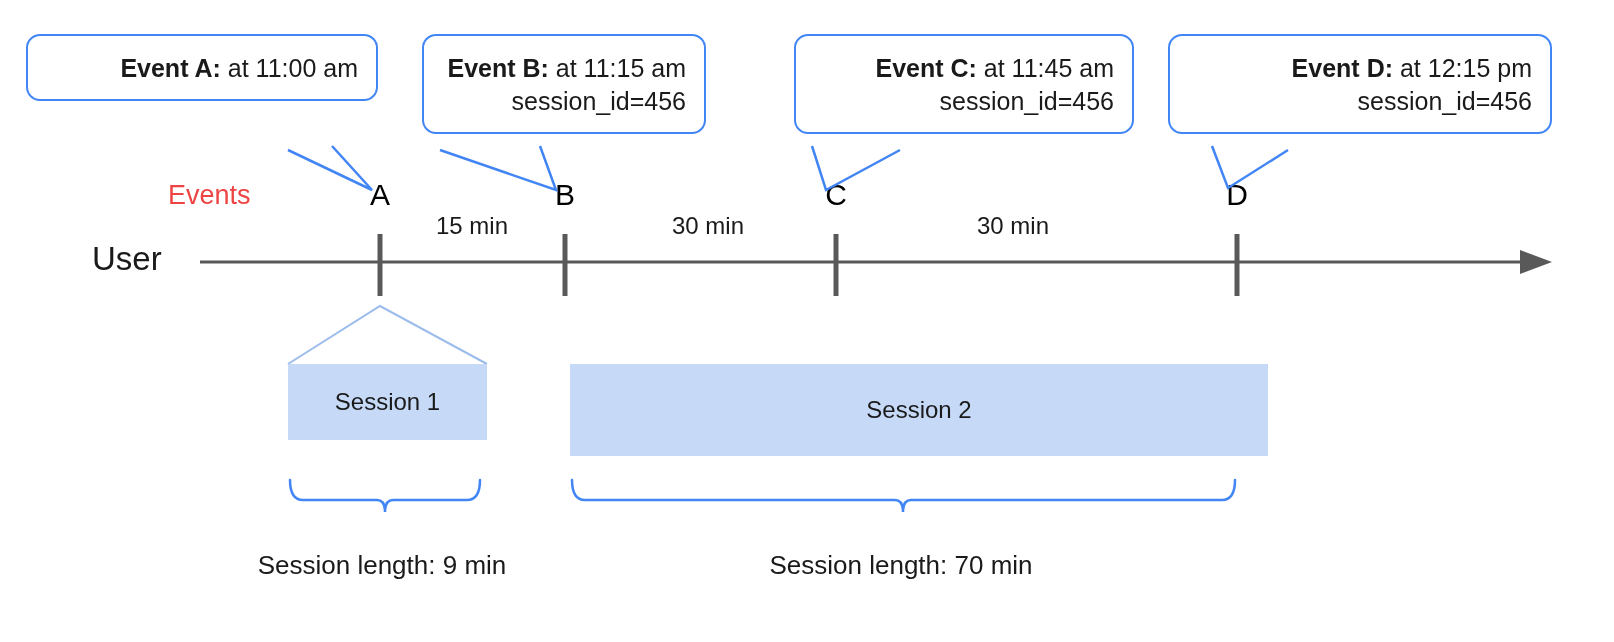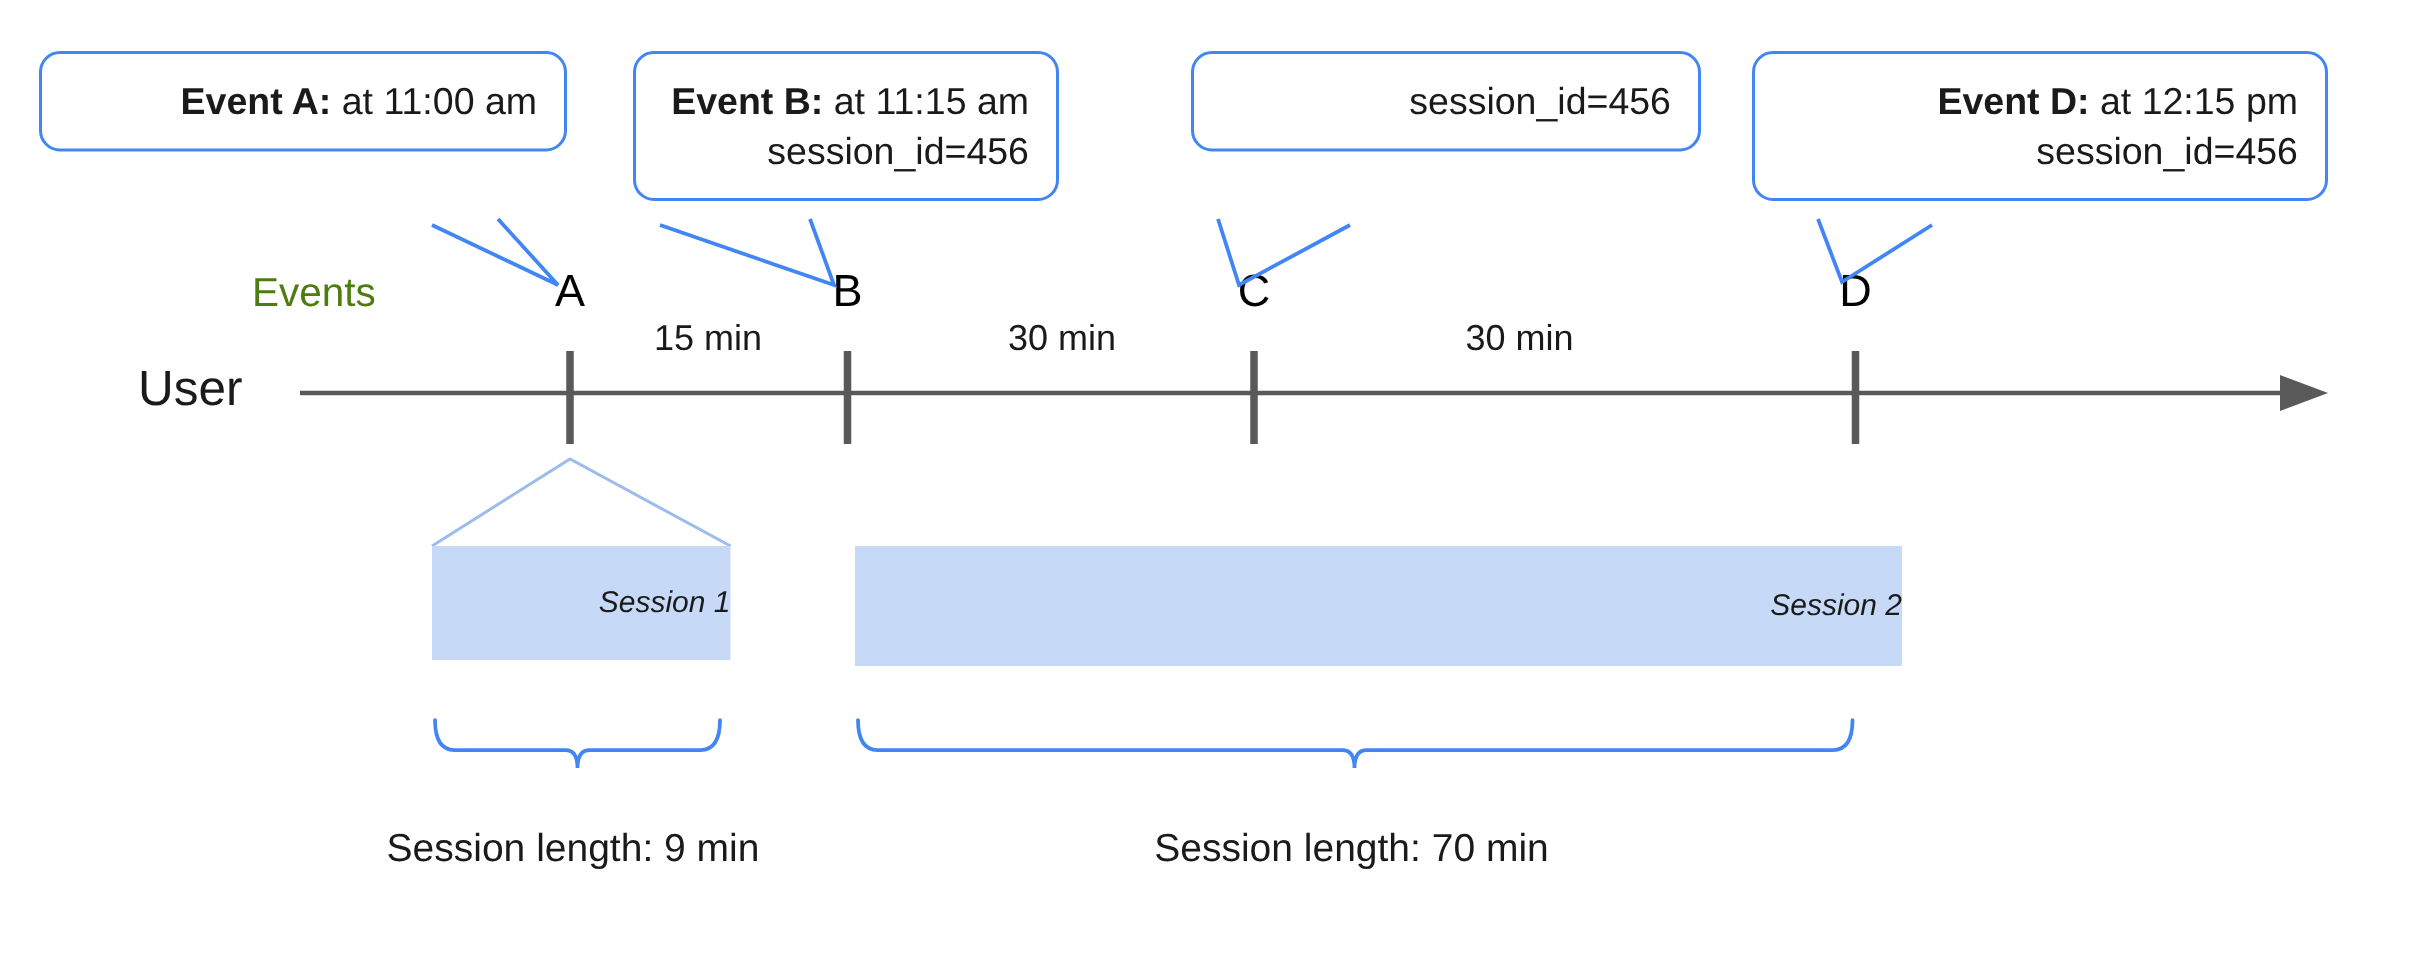--- a/index.html
+++ b/index.html
@@ -57,21 +57,21 @@
   }
   .vec-top { z-index: 6; }
   .vec-mid { z-index: 2; }
 
   
   .lbl-events {
     position: absolute;
     left: 168px;
     top: 180px;
     font-size: 27px;
-    color: #4d7c0f;
+    color: #ef4444;
     white-space: nowrap;
     z-index: 3;
   }
   .lbl-user {
     position: absolute;
     left: 92px;
     top: 240px;
     font-size: 33px;
     color: #1a1a1a;
     white-space: nowrap;
@@ -98,25 +98,24 @@
     white-space: nowrap;
     z-index: 3;
   }
 
   
   .session-bar {
     position: absolute;
     background: #C6D9F7;
     display: flex;
     align-items: center;
-    justify-content: flex-end;
-    font-size: 20px;
-    color: #1a1a1a;
-    z-index: 3;
-    font-style: italic;
+    justify-content: center;
+    font-size: 24px;
+    color: #1a1a1a;
+    z-index: 3;
   }
 
   
   .len-caption {
     position: absolute;
     top: 550px;
     font-size: 26px;
     color: #1a1a1a;
     transform: translateX(-50%);
     white-space: nowrap;
@@ -131,20 +130,21 @@
   <div class="callout" style="left:26px; top:34px; width:352px;">
     <span class="line1"><span class="lead">Event A:</span><span> at 11:00 am</span></span>
   </div>
 
   <div class="callout" style="left:422px; top:34px; width:284px;">
     <span class="line1"><span class="lead">Event B:</span><span> at 11:15 am</span></span>
     <span class="line2">session_id=456</span>
   </div>
 
   <div class="callout" style="left:794px; top:34px; width:340px;">
+    <span class="line1"><span class="lead">Event C:</span><span> at 11:45 am</span></span>
     <span class="line2">session_id=456</span>
   </div>
 
   <div class="callout" style="left:1168px; top:34px; width:384px;padding-left:11px;">
     <span class="line1"><span class="lead">Event D:</span><span> at 12:15 pm</span></span>
     <span class="line2">session_id=456</span>
   </div>
 
   <svg class="vec vec-top" viewBox="0 0 1614 642" preserveAspectRatio="none">
 
@@ -184,20 +184,20 @@
     <path d="M 290,480 Q 290,500 303,500 L 377,500 Q 385,500 385,512
              Q 385,500 393,500 L 467,500 Q 480,500 480,480" fill="none" stroke="#4285F4" stroke-width="2.5" stroke-linecap="round"></path>
 
     <path d="M 572,480 Q 572,500 585,500 L 895,500 Q 903,500 903,512
              Q 903,500 911,500 L 1222,500 Q 1235,500 1235,480" fill="none" stroke="#4285F4" stroke-width="2.5" stroke-linecap="round"></path>
   </svg>
 
   <div class="session-bar" style="left:288px; top:364px; width:199px; height:76px;">
     <span>Session 1</span>
   </div>
-  <div class="session-bar" style="left:570px; top:364px; width:698px; height:80px;">
+  <div class="session-bar" style="left:570px; top:364px; width:698px; height:92px;">
     <span>Session 2</span>
   </div>
 
   <div class="len-caption" style="left:382px;">Session length: 9 min</div>
   <div class="len-caption" style="left:901px;">Session length: 70 min</div>
 
 </div>
 
 </body></html>

